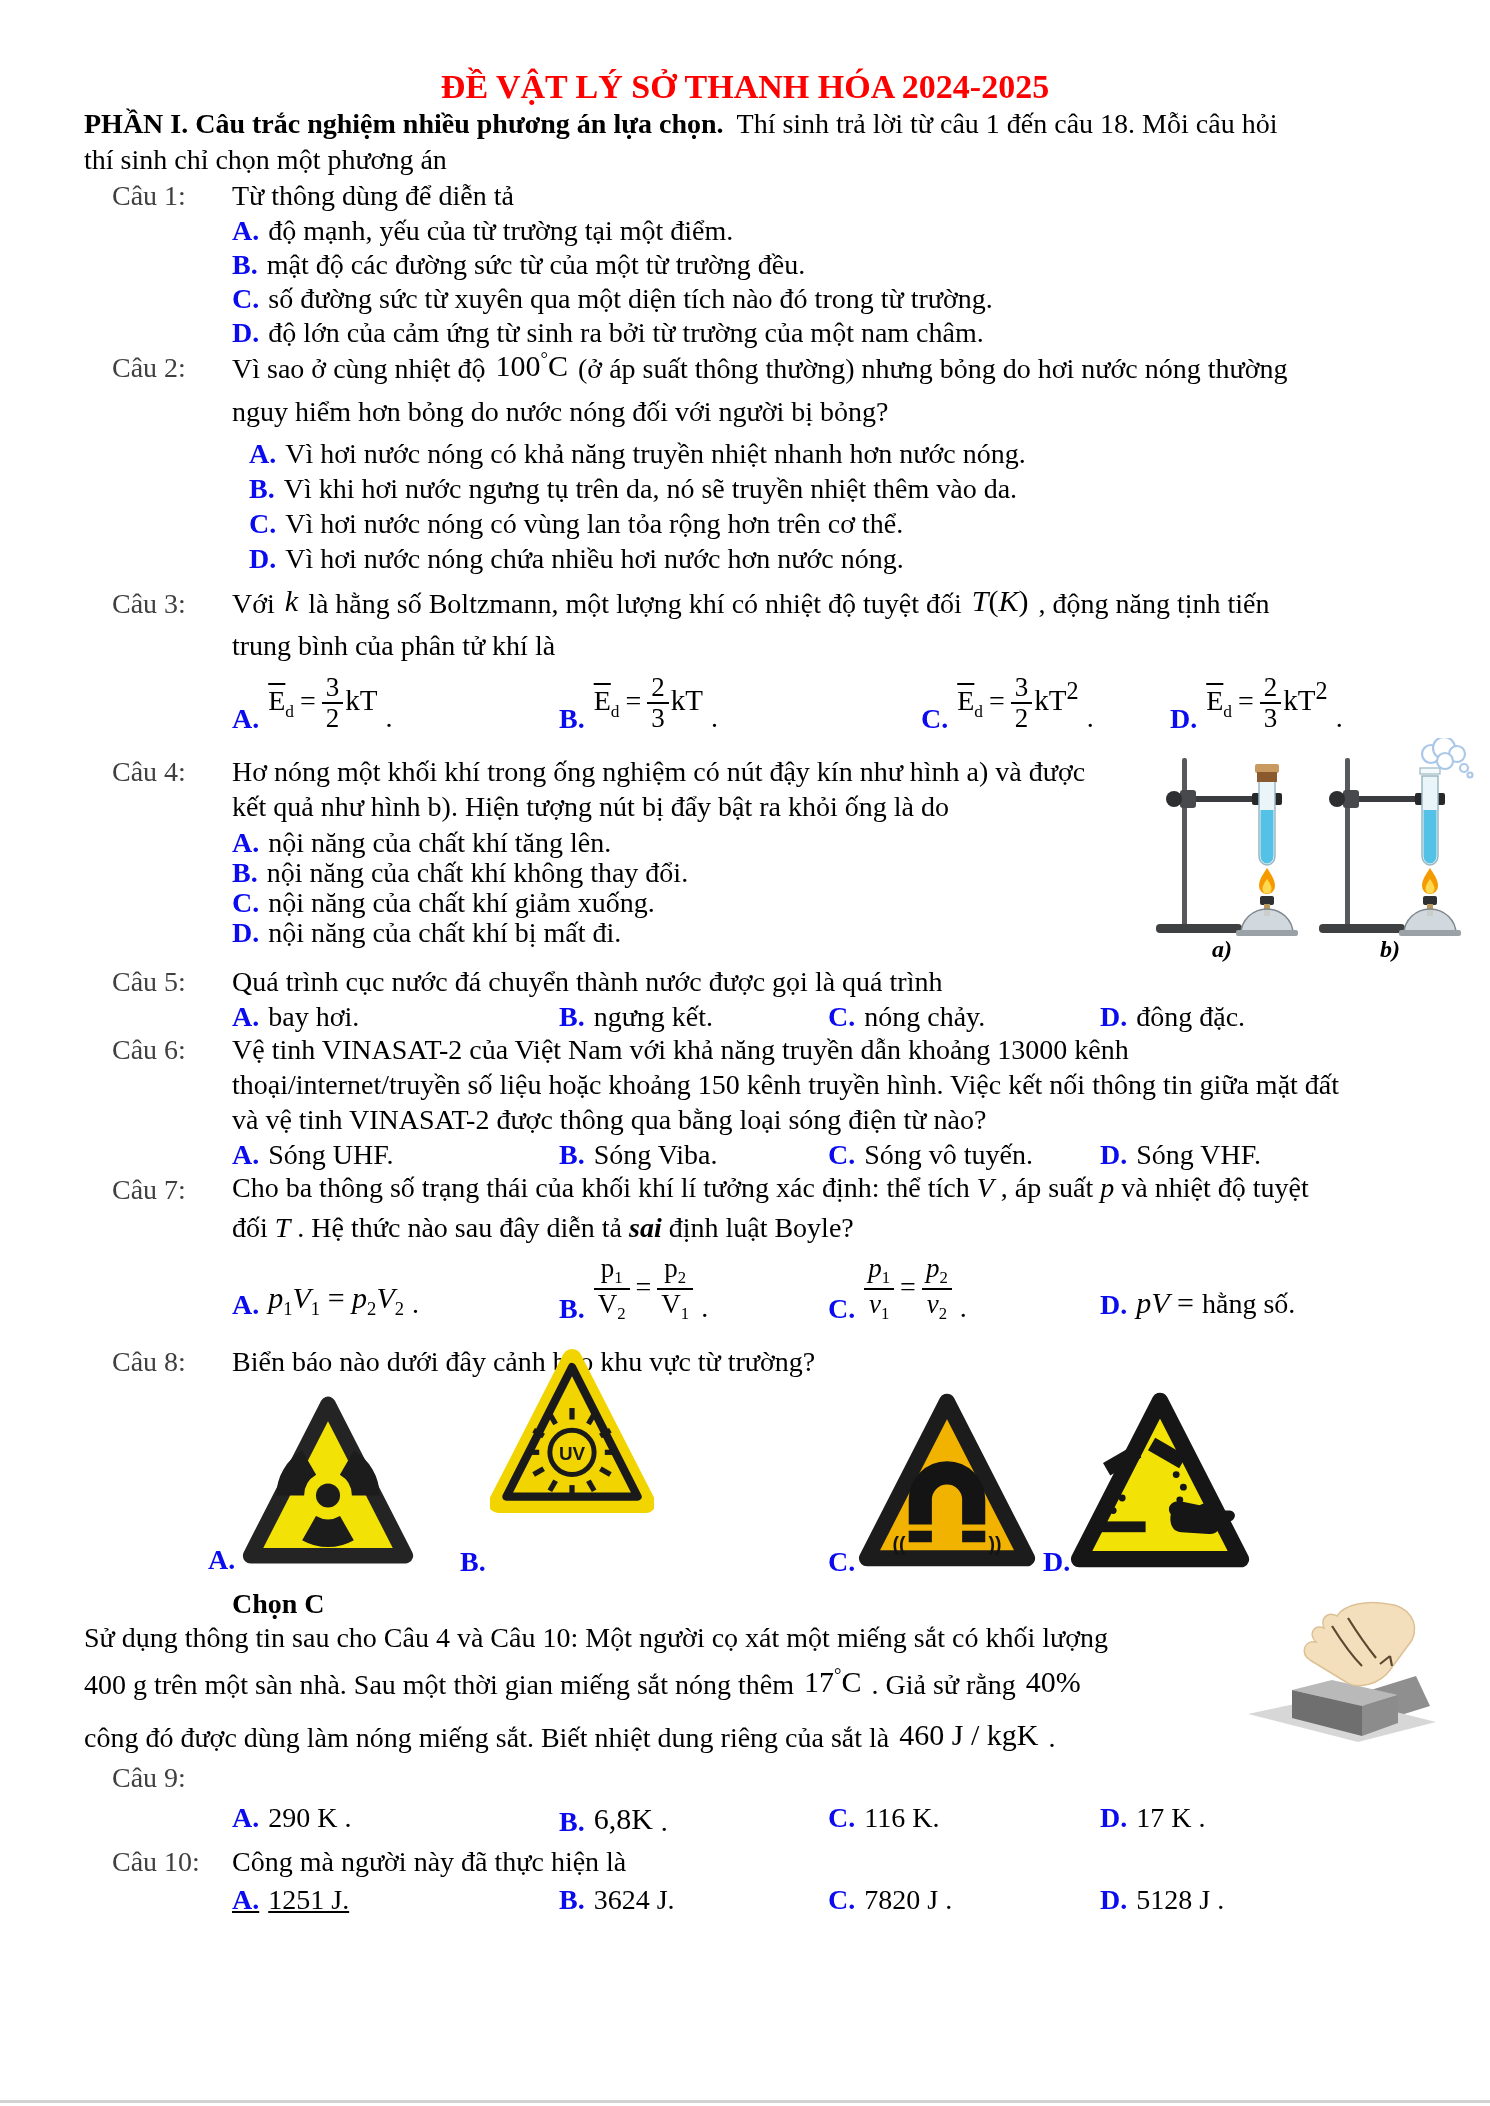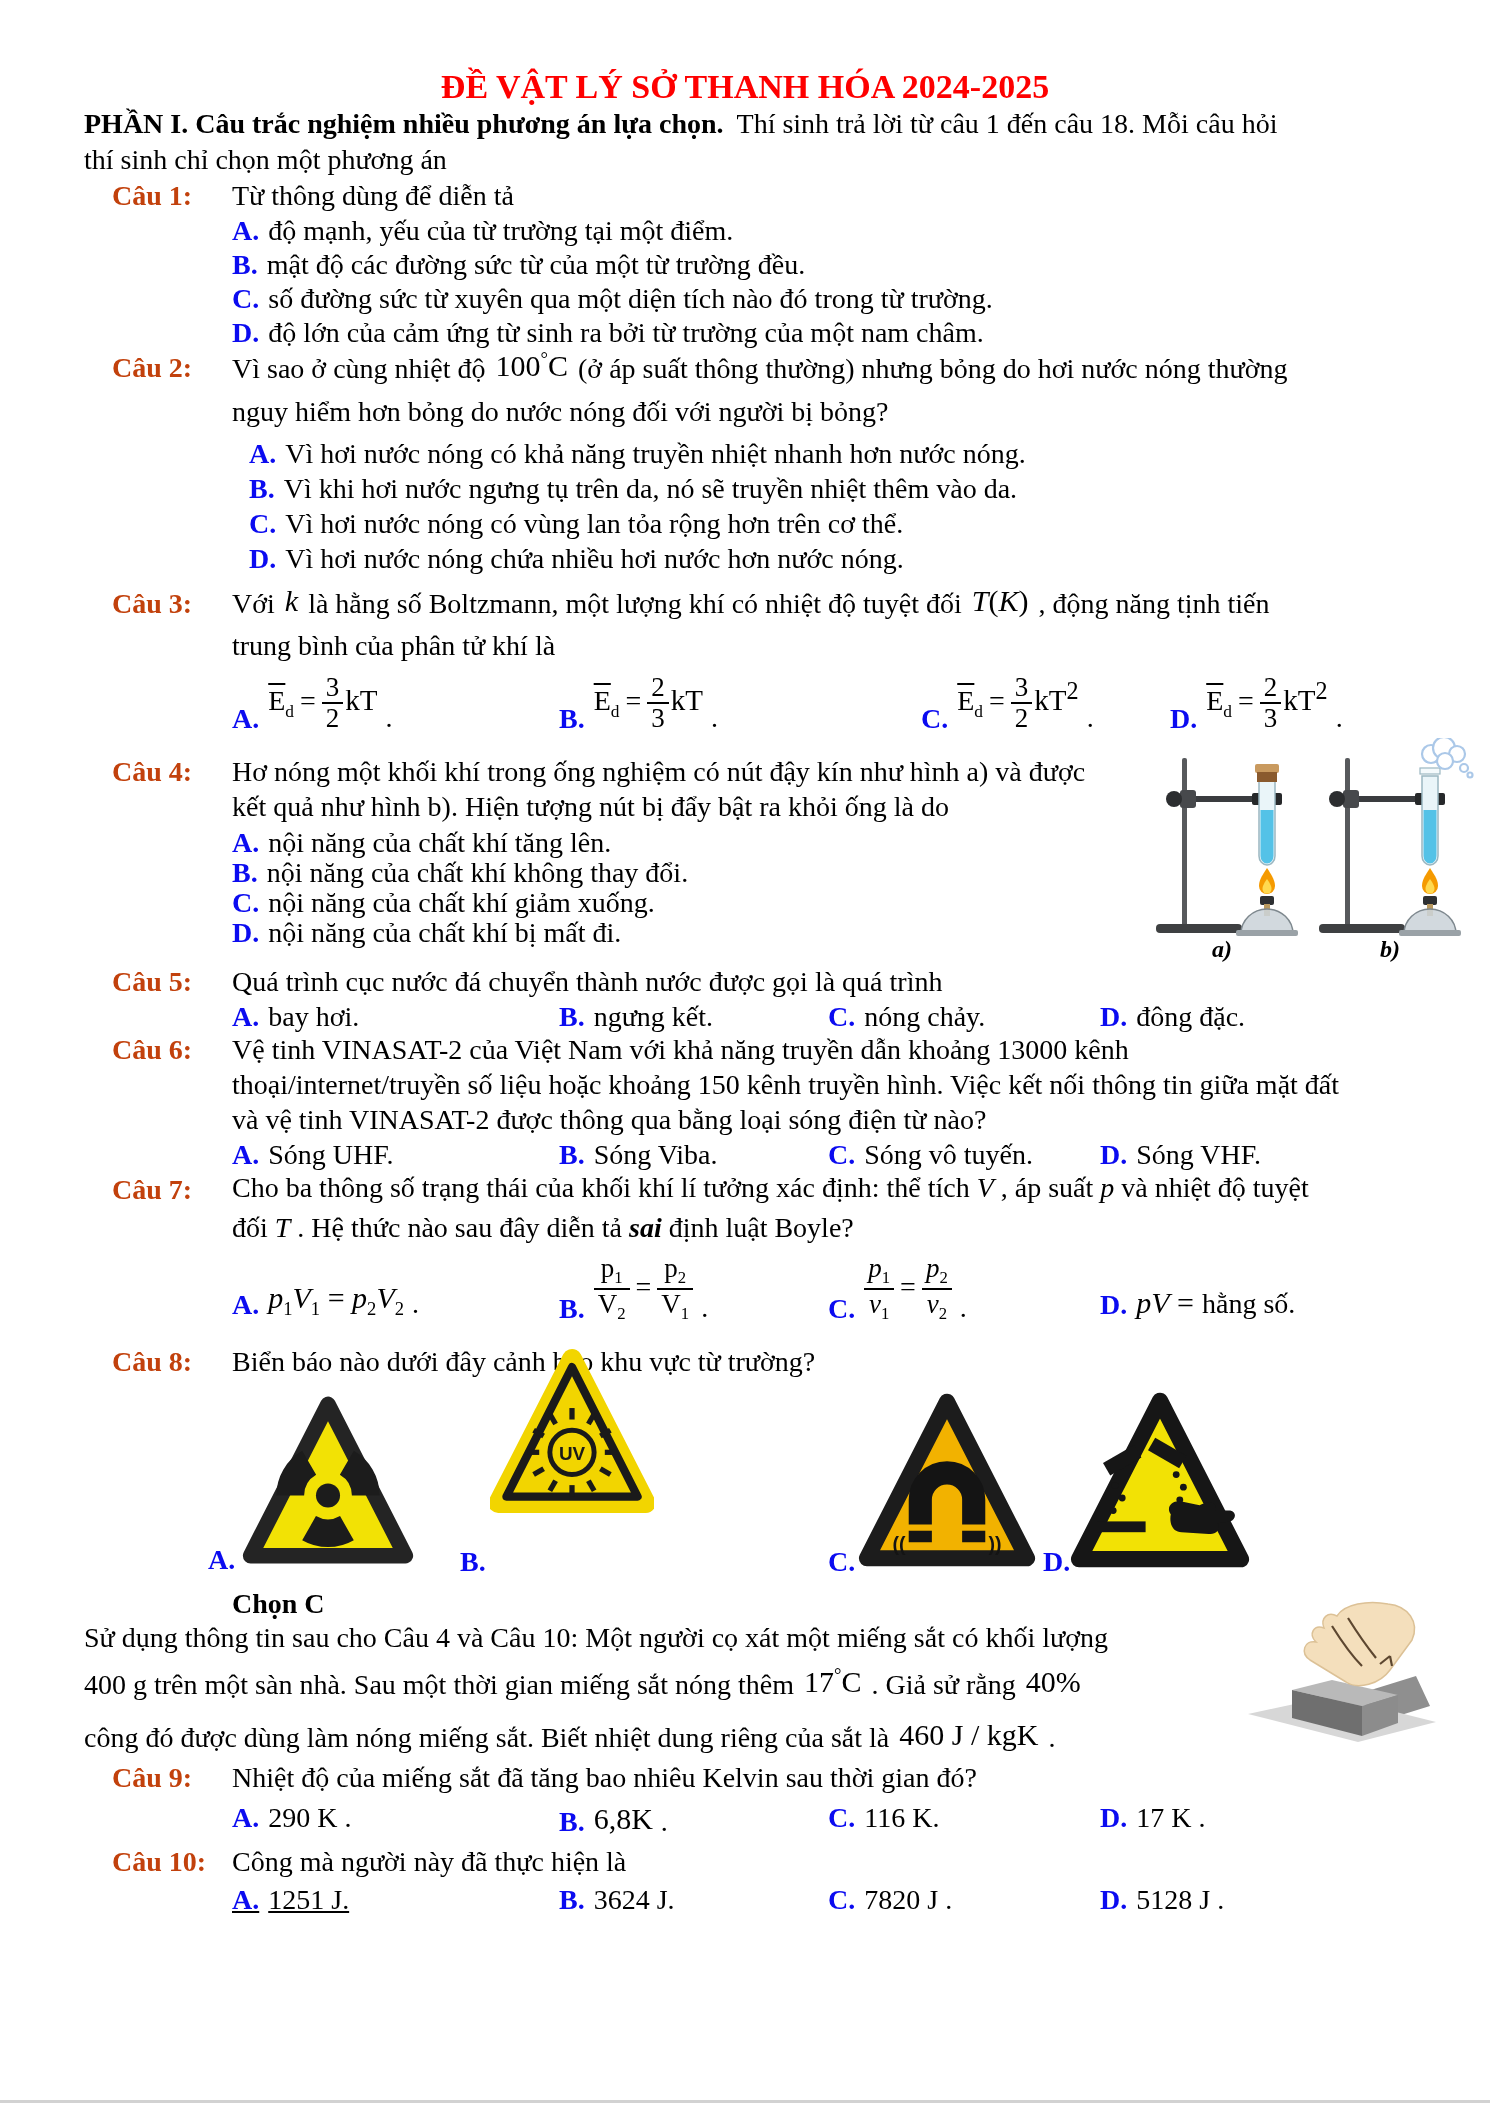--- a/index.html
+++ b/index.html
@@ -1,20 +1,20 @@
 <!DOCTYPE html>
 <html><head>
 <meta charset="utf-8">
 <style>
   html,body{margin:0;padding:0;background:#e9e9e9;}
   .page{position:relative;width:1490px;height:2106px;background:#ffffff;margin:0 auto;
         font-family:"Liberation Serif","DejaVu Serif",serif;font-size:28px;color:#000;overflow:hidden;}
   .abs{position:absolute;white-space:nowrap;}
   .title{width:100%;text-align:center;font-weight:bold;font-size:34px;color:#fe0000;}
-  .lbl{color:#c2410c;font-weight:bold;text-align:right;}
+  .lbl{color:#404040;font-weight:normal;text-align:right;}
   .ltr{color:#0b0bf0;font-weight:bold;margin-right:9px;}
   .opts div{line-height:34px;}
   .opts.tight div{line-height:30px;}
   .fml{font-size:30px;margin:0 10px;vertical-align:2px;}
   .fml sup{font-size:0.62em;}
   sub{font-size:0.62em;}
   .frac{display:inline-flex;flex-direction:column;text-align:center;font-size:27px;vertical-align:middle;}
   .frac .fn{display:block;border-bottom:2.5px solid #000;padding:0 4px;line-height:1.1;}
   .frac .fd{display:block;line-height:1.1;padding:0 4px;}
   .fcell{position:absolute;display:flex;align-items:flex-end;}
@@ -314,21 +314,20 @@
       <polygon points="52,92 122,108 122,138 52,120" fill="#6f6f6f"></polygon>
       <polygon points="122,108 158,97 158,125 122,138" fill="#8c8c8c"></polygon>
       <path d="M148,6 C168,8 180,24 172,42 L150,72 C140,86 118,92 106,84 L70,62 C60,55 64,42 76,44 C68,36 74,26 84,30 C80,20 88,13 97,18 C104,6 128,2 148,6 Z" fill="#f4dfbc" stroke="#dcc196" stroke-width="1.5"></path>
       <path d="M92,28 C102,44 112,58 122,68" stroke="#5d4730" stroke-width="2.2" fill="none"></path>
       <path d="M108,20 C118,36 128,50 136,60" stroke="#5d4730" stroke-width="2.2" fill="none"></path>
       <path d="M140,66 l10,-8 M150,58 l2,10" stroke="#5d4730" stroke-width="2.2" fill="none"></path>
     </svg>
   </div>
 
   <div class="abs lbl" style="left:112px;top:1762px;">Câu 9:</div>
-  <div class="abs" style="left:232px;top:1762px;">Nhiệt độ của miếng sắt đã tăng bao nhiêu Kelvin sau thời gian đó?</div>
   <div class="abs" style="left:232px;top:1802px;"><span class="ltr">A.</span><span>290 K .</span></div>
   <div class="abs" style="left:559px;top:1802px;"><span class="ltr">B.</span><span class="fml" style="margin:0;">6,8K</span><span class="fdot">.</span></div>
   <div class="abs" style="left:828px;top:1802px;"><span class="ltr">C.</span><span>116 K.</span></div>
   <div class="abs" style="left:1100px;top:1802px;"><span class="ltr">D.</span><span>17 K .</span></div>
 
   <div class="abs lbl" style="left:112px;top:1846px;">Câu 10:</div>
   <div class="abs" style="left:232px;top:1846px;">Công mà người này đã thực hiện là</div>
   <div class="abs" style="left:232px;top:1884px;text-decoration:underline;"><span class="ltr">A.</span><span>1251 J.</span></div>
   <div class="abs" style="left:559px;top:1884px;"><span class="ltr">B.</span><span>3624 J.</span></div>
   <div class="abs" style="left:828px;top:1884px;"><span class="ltr">C.</span><span>7820 J .</span></div>

